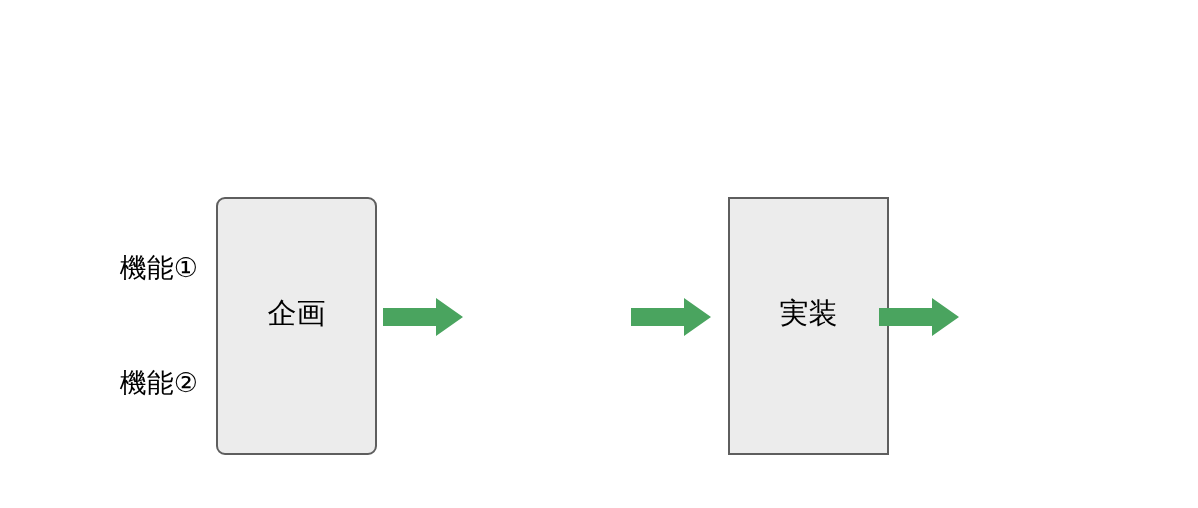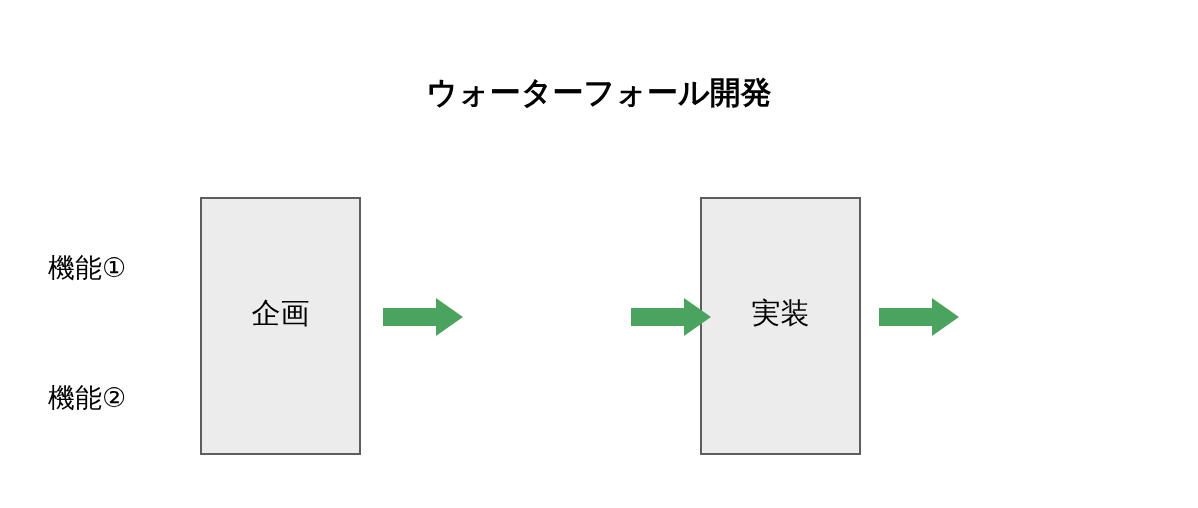--- a/index.html
+++ b/index.html
@@ -33,29 +33,29 @@
     line-height: 44px;
     color: #000000;
     white-space: nowrap;
   }
 
   
   .lane-label {
     position: absolute;
     left: 48px;
     width: 150px;
-    text-align: left;
+    text-align: right;
     font-size: 27px;
     font-weight: normal;
     line-height: 34px;
     color: #000000;
     white-space: nowrap;
   }
   .lane-label.lane-1 { top: 251px; }
-  .lane-label.lane-2 { top: 381px; }
+  .lane-label.lane-2 { top: 366px; }
 
   
   .phase-box {
     position: absolute;
     top: 197px;
     width: 161px;
     height: 258px;
     box-sizing: border-box;
     background: #ececec;
     border: 2px solid #5e5e5e;
@@ -64,43 +64,42 @@
     position: absolute;
     left: 0;
     right: 0;
     top: 96px;
     text-align: center;
     font-size: 29px;
     line-height: 36px;
     color: #000000;
     white-space: nowrap;
   }
-  .phase-box.box-1 { left: 200px; }
+  .phase-box.box-1 { left: 216px; border-radius: 9px; }
   .phase-box.box-2 { left: 465px; }
-  .phase-box.box-3 { left: 700px; }
+  .phase-box.box-3 { left: 728px; }
   .phase-box.box-4 { left: 960px; }
 
   
   .flow-arrow {
     position: absolute;
     top: 297px;
     width: 84px;
     height: 40px;
   }
   .flow-arrow svg { display: block; width: 84px; height: 40px; }
   .flow-arrow.arrow-1 { left: 381px; }
   .flow-arrow.arrow-2 { left: 629px; }
   .flow-arrow.arrow-3 { left: 877px; }
 </style>
 </head>
 <body>
 
 <div id="canvas">
 
-  <div class="diagram-title">ウォーターフォール開発</div>
 
   <div class="lane-label lane-1">機能①</div>
 
   <div class="lane-label lane-2">機能②</div>
 
   <div class="phase-box box-1">
     <div class="phase-label">企画</div>
   </div>
 
 

